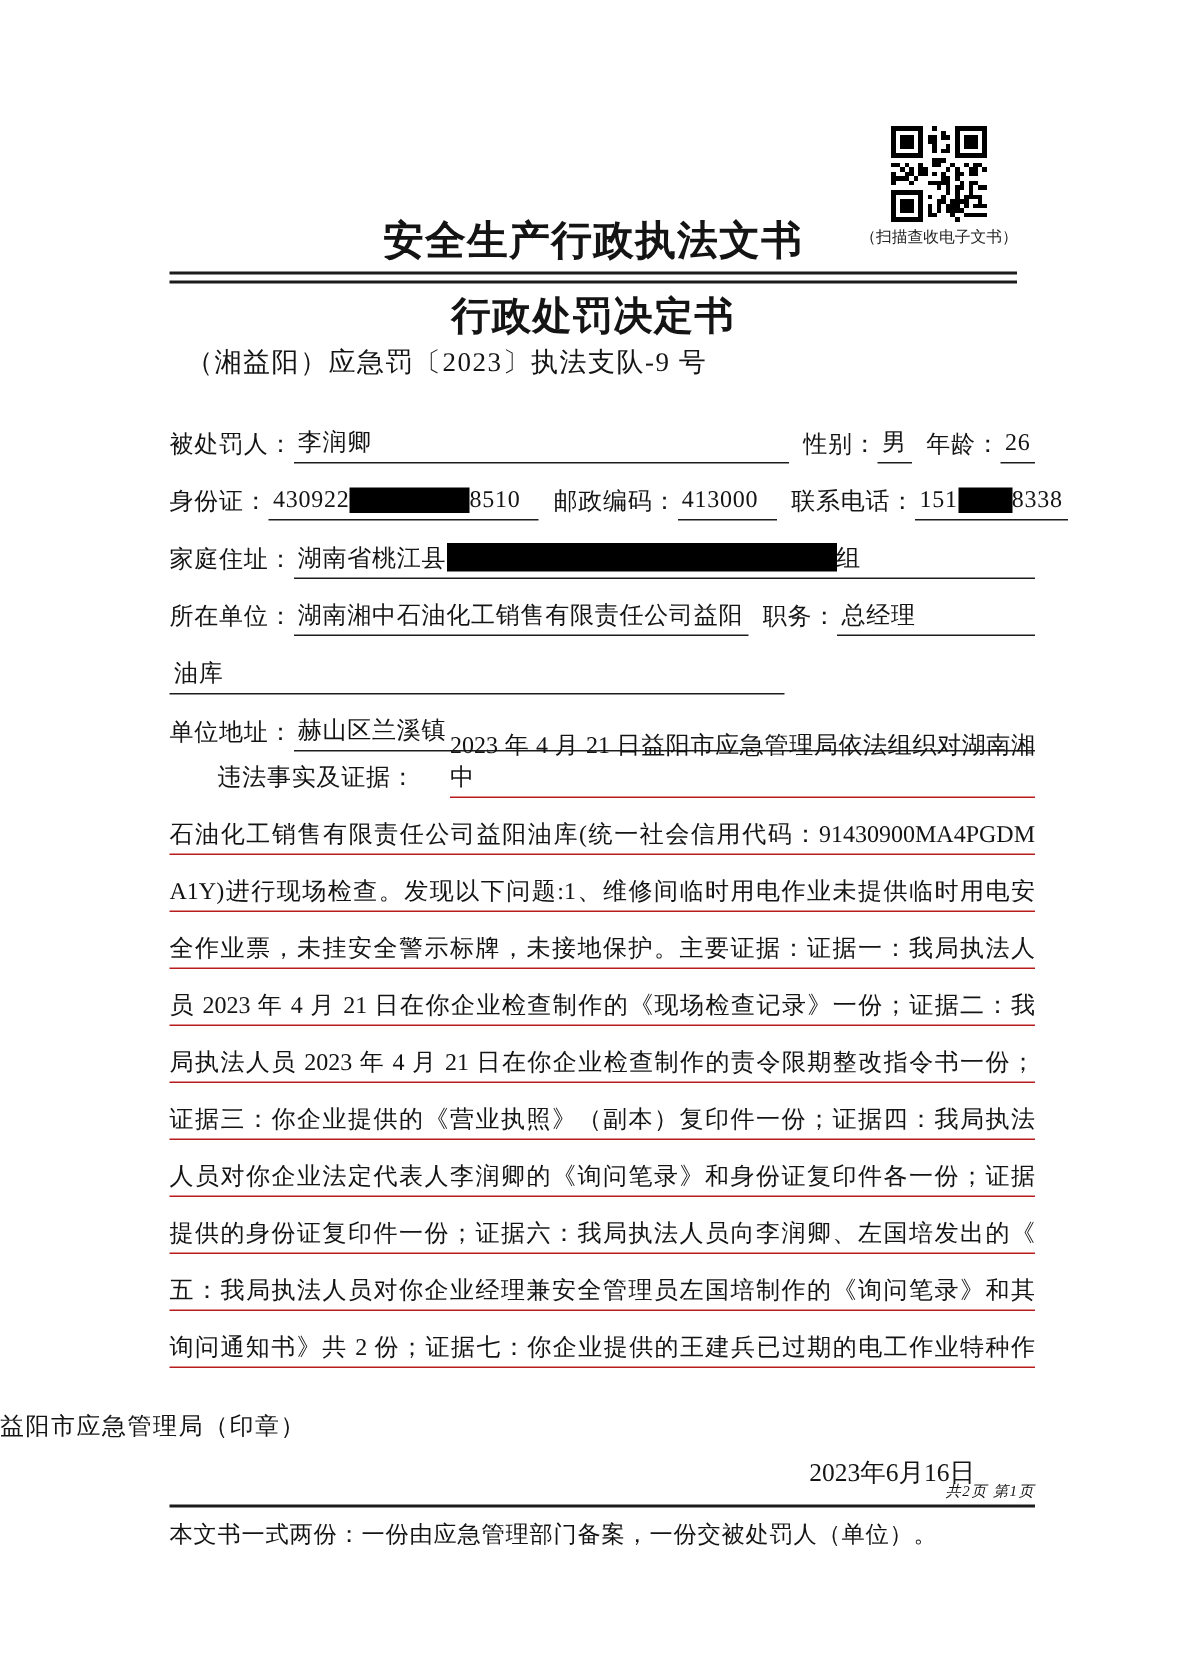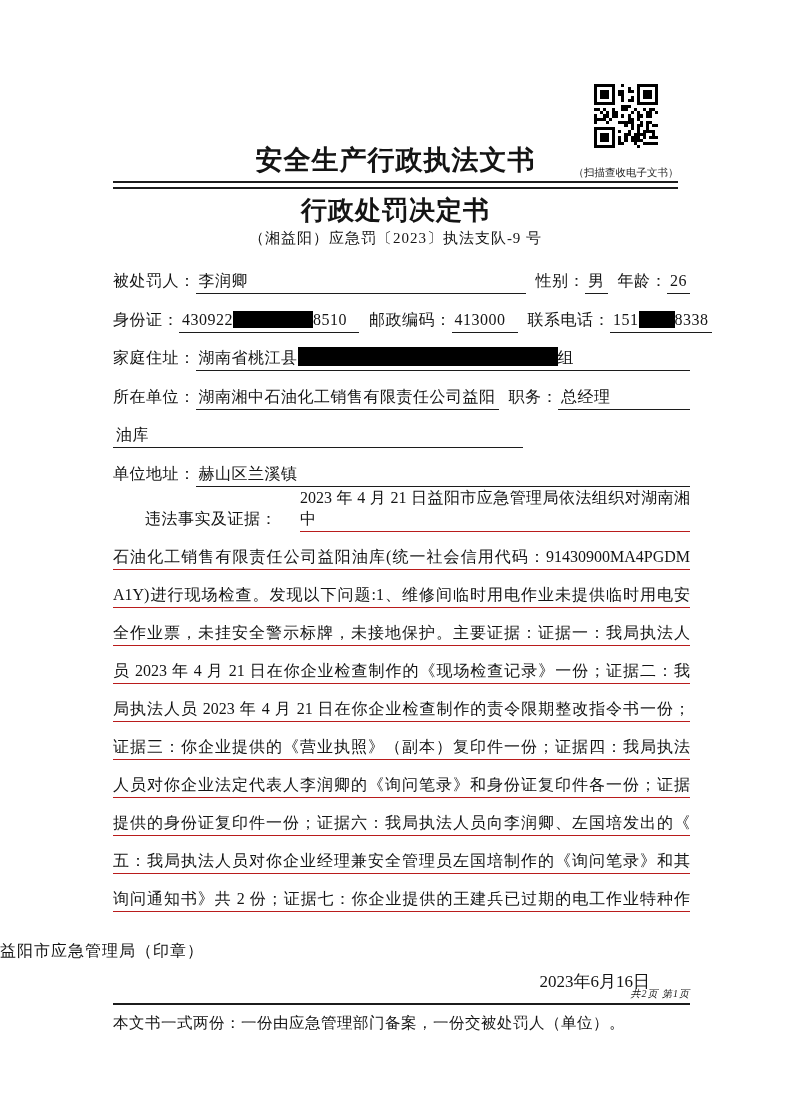--- a/index.html
+++ b/index.html
@@ -4,35 +4,35 @@
 <style>
   html,body { margin:0; padding:0; background:#ffffff; }
   .page {
     position:relative; width:789px; height:1118px; background:#ffffff;
     font-family:"Liberation Serif","DejaVu Serif",serif; color:#141414;
     overflow:hidden;
   }
   
   .qr-block { position:absolute; left:570px; top:84px; width:112px; text-align:center; }
   .qr-block svg { display:block; margin:0 auto; }
-  .qr-caption { font-size:10.5px; margin-top:18px; letter-spacing:0; color:#222; }
+  .qr-caption { font-size:10.5px; margin-top:3px; letter-spacing:0; color:#222; }
 
   
   .header-title { position:absolute; left:113px; top:142px; width:565px; text-align:center;
                   font-size:27px; font-weight:bold; letter-spacing:1px; }
   .double-rule { position:absolute; left:113px; top:181px; width:565px; height:4px;
                  border-top:2px solid #1c1c1c; border-bottom:2px solid #1c1c1c; }
   .doc-title { position:absolute; left:113px; top:193px; width:565px; text-align:center;
                font-size:26px; font-weight:bold; letter-spacing:1px; }
-  .doc-number { position:absolute; left:113px; top:229px; width:565px; text-align:center;
-                font-size:15px; letter-spacing:1px; }
+  .doc-number { position:absolute; left:124px; top:229px; width:565px; 
+                font-size:18px; letter-spacing:1px; }
 
   
   .fields { position:absolute; left:113px; top:270px; width:577px; font-size:16px; }
-  .frow { display:flex; align-items:flex-start; height:38.5px; white-space:nowrap; }
+  .frow { display:flex; align-items:flex-end; height:38.5px; white-space:nowrap; }
   .lbl { line-height:21px; padding-bottom:2px; letter-spacing:0.5px; }
   .val { line-height:21px; border-bottom:1px solid #1c1c1c; padding:0 3px 2px 3px; letter-spacing:0.5px; }
   .val.grow { flex:1;font-family:Liberation Serif, serif; }
   .gap { margin-left:10px; }
   .redact { display:inline-block; background:#000; height:17px; vertical-align:text-bottom; }
   .r-id { width:80px; }
   .r-phone { width:36px; }
   .r-addr { width:260px; height:19px; }
   .w-fixed410 { width:404px; flex:none; }
 

